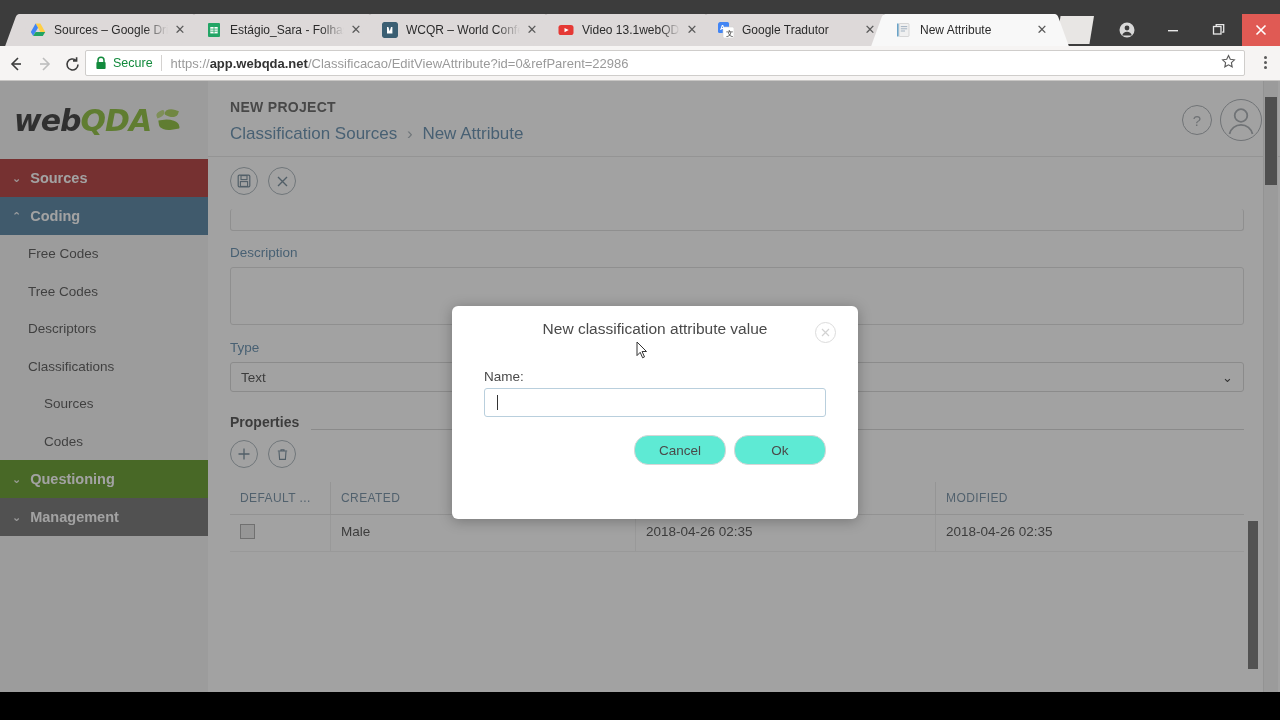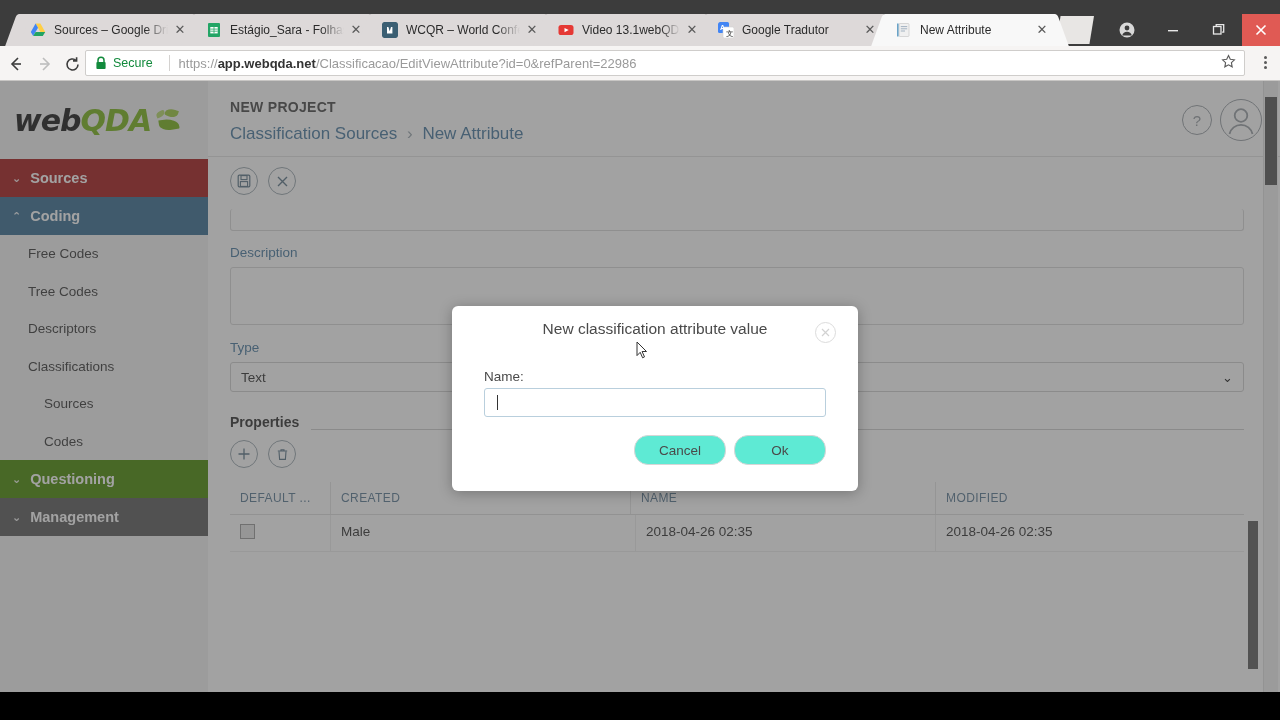--- a/index.html
+++ b/index.html
@@ -79,21 +79,21 @@
     position: absolute; top: 8px; width: 20px; height: 20px;
     display: flex; align-items: center; justify-content: center;
     color: #5a5a5a;
   }
   .omnibox {
     position: absolute; left: 85px; top: 50px; width: 1160px; height: 26px;
     background: #ffffff; border: 1px solid #cfcdcb; border-radius: 2px;
     display: flex; align-items: center; box-sizing: border-box;
   }
   .secure-lock { margin: 0 6px 0 9px; display: flex; align-items: center; }
-  .secure-text { font-size: 12.5px; color: #128a3c; margin-right: 16px; }
+  .secure-text { font-size: 12.5px; color: #128a3c; margin-right: 8px; }
   .omni-sep { width: 1px; height: 16px; background: #d4d2d0; margin-right: 9px; }
   .url { font-size: 13px; color: #9a9a9a; white-space: nowrap; }
   .url b { color: #333; font-weight: 600; }
   .omni-star { margin-left: auto; margin-right: 8px; color: #5a5a5a; }
   .chrome-menu {
     position: absolute; left: 1258px; top: 54px;
     color: #5a5a5a; font-size: 14px; letter-spacing: 0; line-height: 5px;
     text-align: center; width: 14px;
   }
   .chrome-menu span { display: block; width: 3px; height: 3px; border-radius: 50%; background: #5a5a5a; margin: 2px auto; }
@@ -160,21 +160,21 @@
   .tbl-scroll { position: absolute; right: 22px; top: 440px; width: 10px; height: 148px; background: #5e5e5e; }
   .page-scroll { position: absolute; right: 2px; top: 0; width: 14px; height: 611px; background: #f1f1f1; border-left: 1px solid #e0e0e0; }
   .page-scroll .thumb { position: absolute; left: 1px; top: 16px; width: 12px; height: 88px; background: #585858; border-radius: 0; }
 
   .hdr-icons { position: absolute; right: 18px; top: 18px; display: flex; align-items: center; gap: 8px; }
   .circ { border-radius: 50%; border: 1px solid #9aa0a6; display: flex; align-items: center; justify-content: center; color: #9aa0a6; }
 
   
   .overlay { position: absolute; left: 0; top: 81px; width: 1280px; height: 611px; background: rgba(70,70,70,.50); }
   .modal {
-    position: absolute; left: 452px; top: 306px; width: 406px; height: 185px;
+    position: absolute; left: 452px; top: 306px; width: 406px; height: 213px;
     background: #fff; border-radius: 6px; box-shadow: 0 2px 14px rgba(0,0,0,.28);
   }
   .modal-title { text-align: center; padding-top: 14px; font-size: 15.5px; color: #4a4a4a; }
   .modal-close { position: absolute; right: 22px; top: 16px; width: 19px; height: 19px; border-radius: 50%; border: 1px solid #dcdcdc; color: #cfcfcf; display: flex; align-items: center; justify-content: center; font-size: 12px; font-family: "DejaVu Sans", sans-serif; }
   .modal-lbl { margin: 31px 0 4px 32px; font-size: 13.5px; color: #4a4a4a; }
   .modal-inp { margin: 0 32px; height: 29px; border: 1px solid #b9cfdd; border-radius: 3px; background: #fff; display: flex; align-items: center; padding-left: 12px; box-sizing: border-box; }
   .caret { width: 1px; height: 15px; background: #333; }
   .modal-btns { display: flex; justify-content: flex-end; gap: 8px; margin: 18px 32px 0 0; }
   .pill { width: 90px; height: 28px; border: 1px solid #d6d6d6; border-radius: 14px; background: #5eead4; display: flex; align-items: center; justify-content: center; font-size: 13.5px; color: #4a4a4a; }
   .cursor-arrow { position: absolute; left: 636px; top: 341px; width: 12px; height: 18px; }

